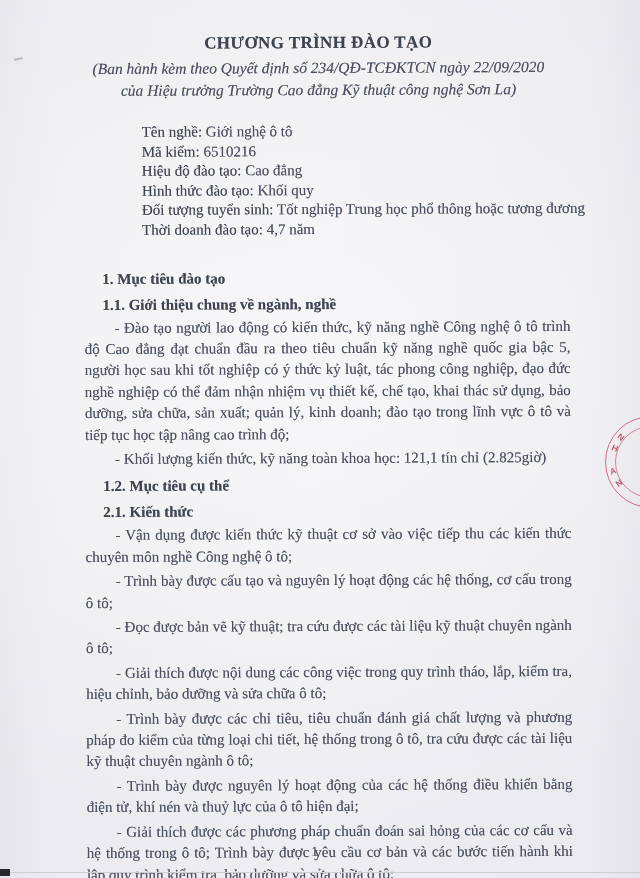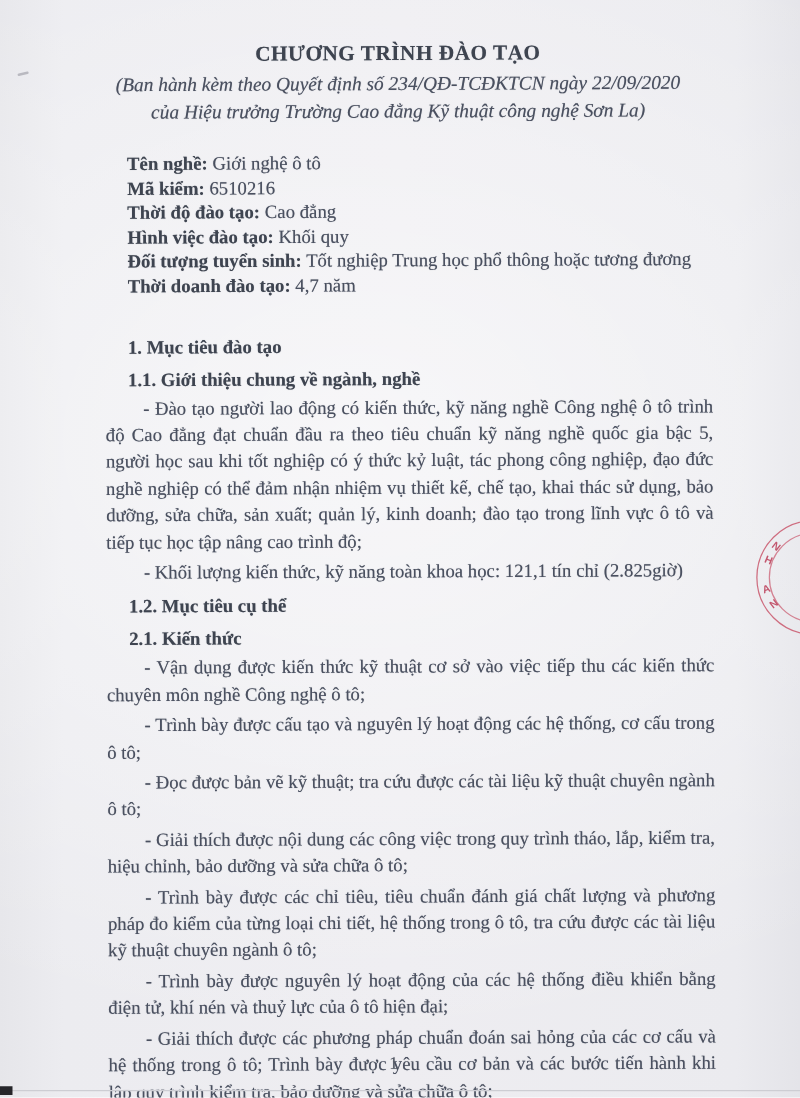--- a/index.html
+++ b/index.html
@@ -33,21 +33,21 @@
     line-height: 21.5px;
     color: #4a5060;
   }
   .doc-subtitle.first { margin-top: 4px; }
   .info-block {
     margin: 22px 70px 0 103px;
     font-size: 15px;
     line-height: 19.6px;
   }
   .info-row { white-space: nowrap; }
-  .info-label { font-weight: bold; color: #3e4450; }
+  .info-label { font-weight: normal; color: #3e4450; margin-left: 40px; }
   .info-value { color: #4a5060; }
   .content {
     margin: 18px 69px 0 85px;
     width: 486px;
     font-size: 15px;
   }
   .sec-heading {
     font-weight: bold;
     color: #3e4450;
     font-size: 15px;
@@ -128,25 +128,25 @@
   <div class="info-block">
     <div class="info-row">
       <span class="info-label">Tên nghề:</span>
       <span class="info-value">Giới nghệ ô tô</span>
     </div>
     <div class="info-row">
       <span class="info-label">Mã kiểm:</span>
       <span class="info-value">6510216</span>
     </div>
     <div class="info-row">
-      <span class="info-label">Thời độ đào tạo:</span>
+      <span class="info-label">Hiệu độ đào tạo:</span>
       <span class="info-value">Cao đẳng</span>
     </div>
     <div class="info-row">
-      <span class="info-label">Hình việc đào tạo:</span>
+      <span class="info-label">Hình thức đào tạo:</span>
       <span class="info-value">Khối quy</span>
     </div>
     <div class="info-row">
       <span class="info-label">Đối tượng tuyển sinh:</span>
       <span class="info-value">Tốt nghiệp Trung học phổ thông hoặc tương đương</span>
     </div>
     <div class="info-row">
       <span class="info-label">Thời doanh đào tạo:</span>
       <span class="info-value">4,7 năm</span>
     </div>

